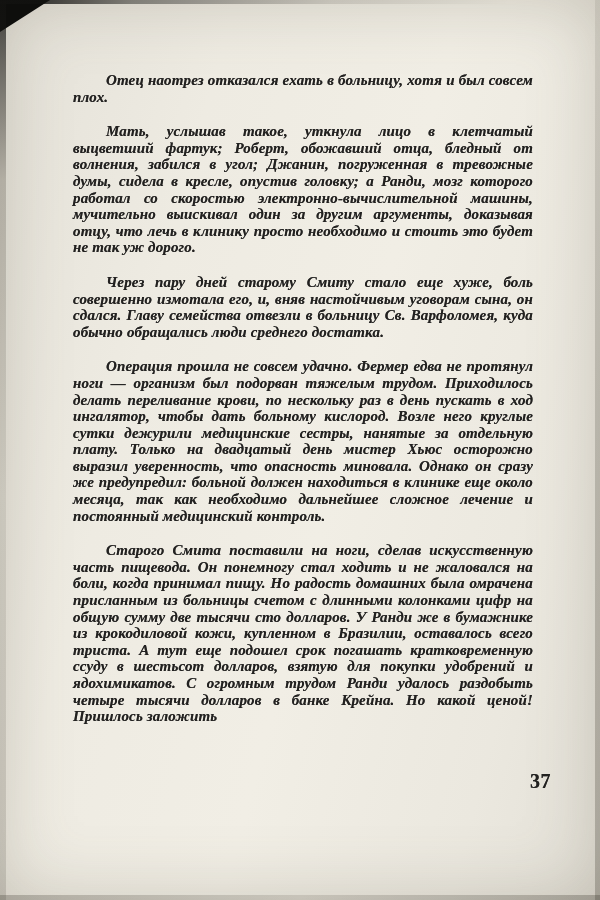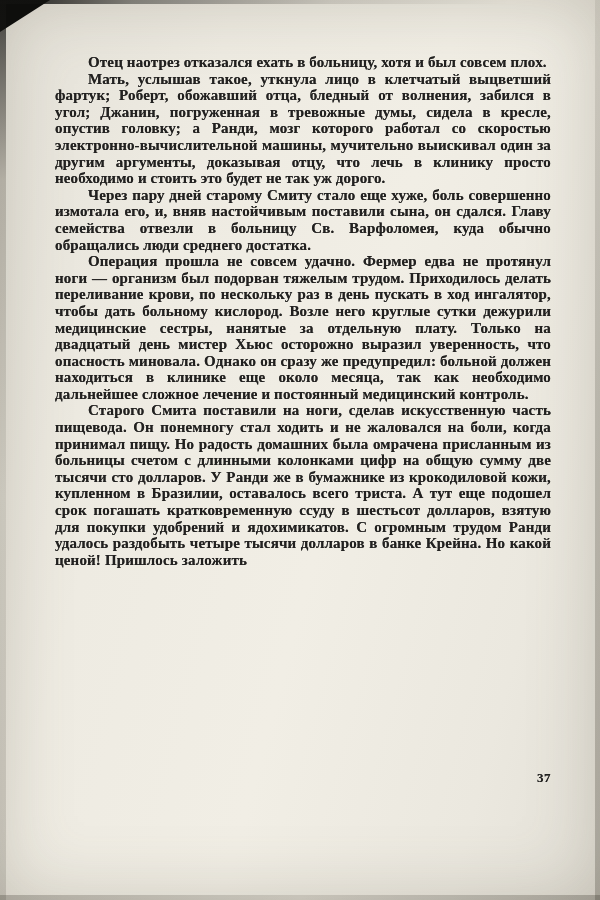--- a/index.html
+++ b/index.html
@@ -84,50 +84,51 @@
     width: 496px;
     color: #222120;
     font-size: 15px;
     line-height: 16.6px;
     font-weight: 700;
     text-align: justify;
     letter-spacing: 0.15px;
     text-shadow: 0 0 0.5px rgba(20, 20, 20, 0.65);
   }
   .text-block p {
-    margin: 0;
+    margin: 18px;
     text-indent: 2.2em;
+    font-style: italic;
   }
   .page-number {
     position: absolute;
     left: 55px;
     top: 770px;
     width: 496px;
     text-align: right;
     color: #222120;
-    font-size: 13px;
+    font-size: 20px;
     font-weight: 700;
     letter-spacing: 0.5px;
     text-shadow: 0 0 0.5px rgba(20, 20, 20, 0.65);
   }
 </style>
 </head>
 <body>
 
 <div class="scan">
 
   <div class="corner-artifact"></div>
   <div class="edge-top"></div>
   <div class="edge-left"></div>
   <div class="edge-right"></div>
   <div class="edge-bottom"></div>
 
   <div class="text-block">
     <p>Отец наотрез отказался ехать в больницу, хотя и был совсем плох.</p>
     <p>Мать, услышав такое, уткнула лицо в клетчатый выцветший фартук; Роберт, обожавший отца, бледный от волнения, забился в угол; Джанин, погруженная в тревожные думы, сидела в кресле, опустив головку; а Ранди, мозг которого работал со скоростью электронно-вычислительной машины, мучительно выискивал один за другим аргументы, доказывая отцу, что лечь в клинику просто необходимо и стоить это будет не так уж дорого.</p>
-    <p>Через пару дней старому Смиту стало еще хуже, боль совершенно измотала его, и, вняв настойчивым поставили сына, он сдался. Главу семейства отвезли в больницу Св. Варфоломея, куда обычно обращались люди среднего достатка.</p>
+    <p>Через пару дней старому Смиту стало еще хуже, боль совершенно измотала его, и, вняв настойчивым уговорам сына, он сдался. Главу семейства отвезли в больницу Св. Варфоломея, куда обычно обращались люди среднего достатка.</p>
     <p>Операция прошла не совсем удачно. Фермер едва не протянул ноги — организм был подорван тяжелым трудом. Приходилось делать переливание крови, по нескольку раз в день пускать в ход ингалятор, чтобы дать больному кислород. Возле него круглые сутки дежурили медицинские сестры, нанятые за отдельную плату. Только на двадцатый день мистер Хьюс осторожно выразил уверенность, что опасность миновала. Однако он сразу же предупредил: больной должен находиться в клинике еще около месяца, так как необходимо дальнейшее сложное лечение и постоянный медицинский контроль.</p>
     <p>Старого Смита поставили на ноги, сделав искусственную часть пищевода. Он понемногу стал ходить и не жаловался на боли, когда принимал пищу. Но радость домашних была омрачена присланным из больницы счетом с длинными колонками цифр на общую сумму две тысячи сто долларов. У Ранди же в бумажнике из крокодиловой кожи, купленном в Бразилии, оставалось всего триста. А тут еще подошел срок погашать кратковременную ссуду в шестьсот долларов, взятую для покупки удобрений и ядохимикатов. С огромным трудом Ранди удалось раздобыть четыре тысячи долларов в банке Крейна. Но какой ценой! Пришлось заложить</p>
   </div>
 
   <div class="page-number">37</div>
 
 </div>
 
 </body></html>

